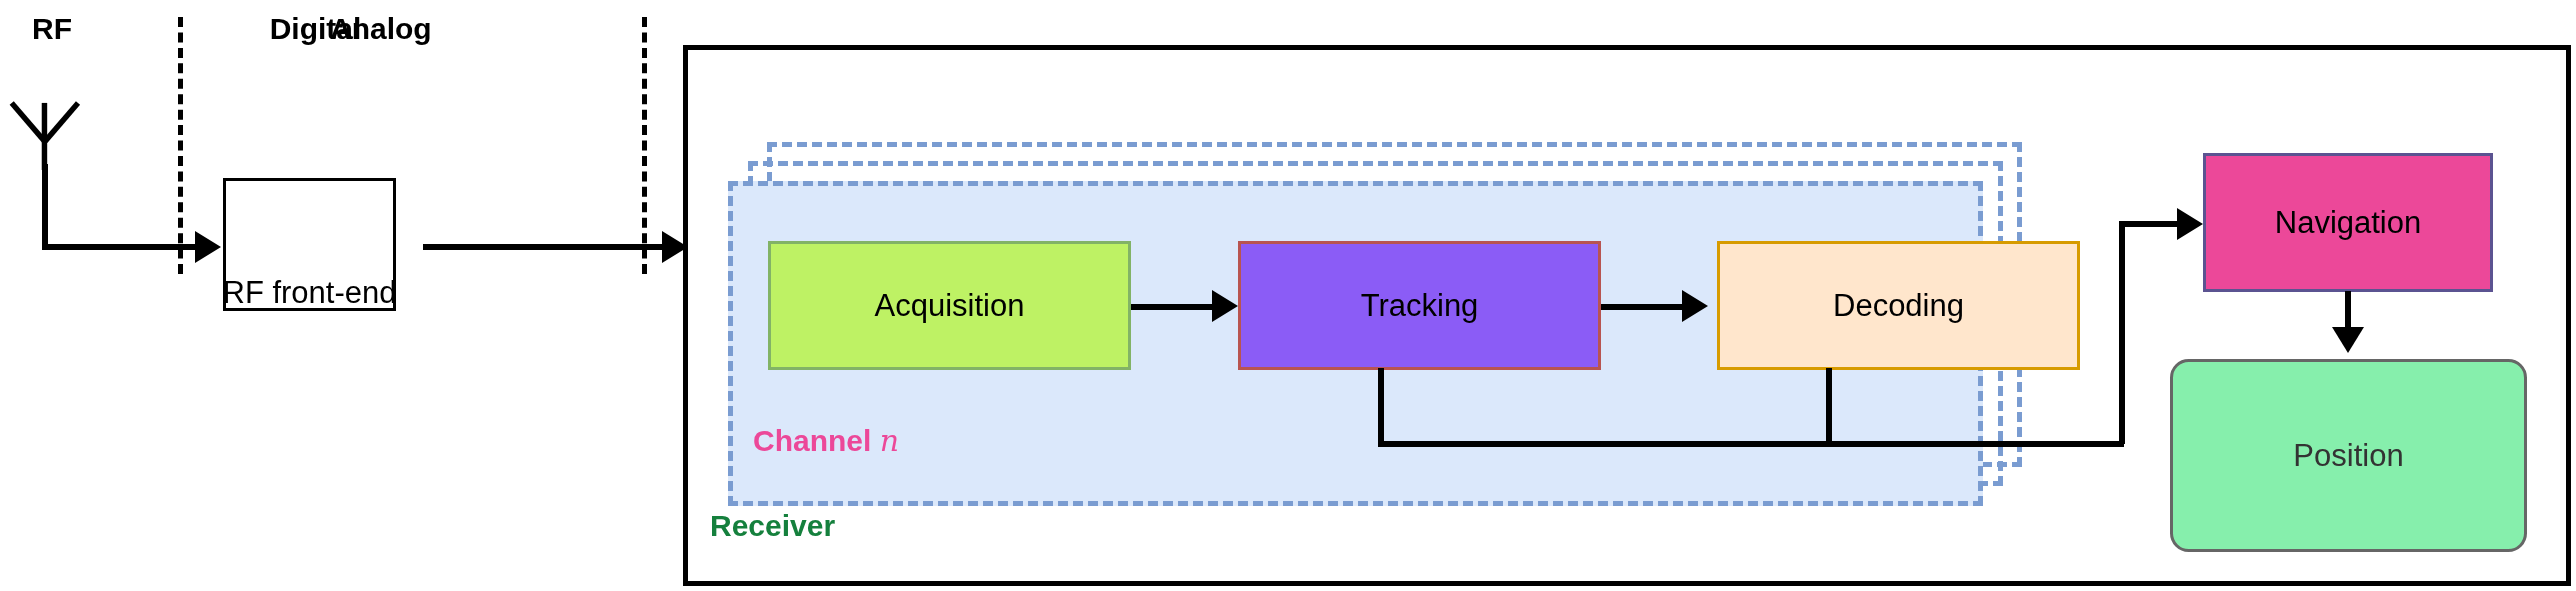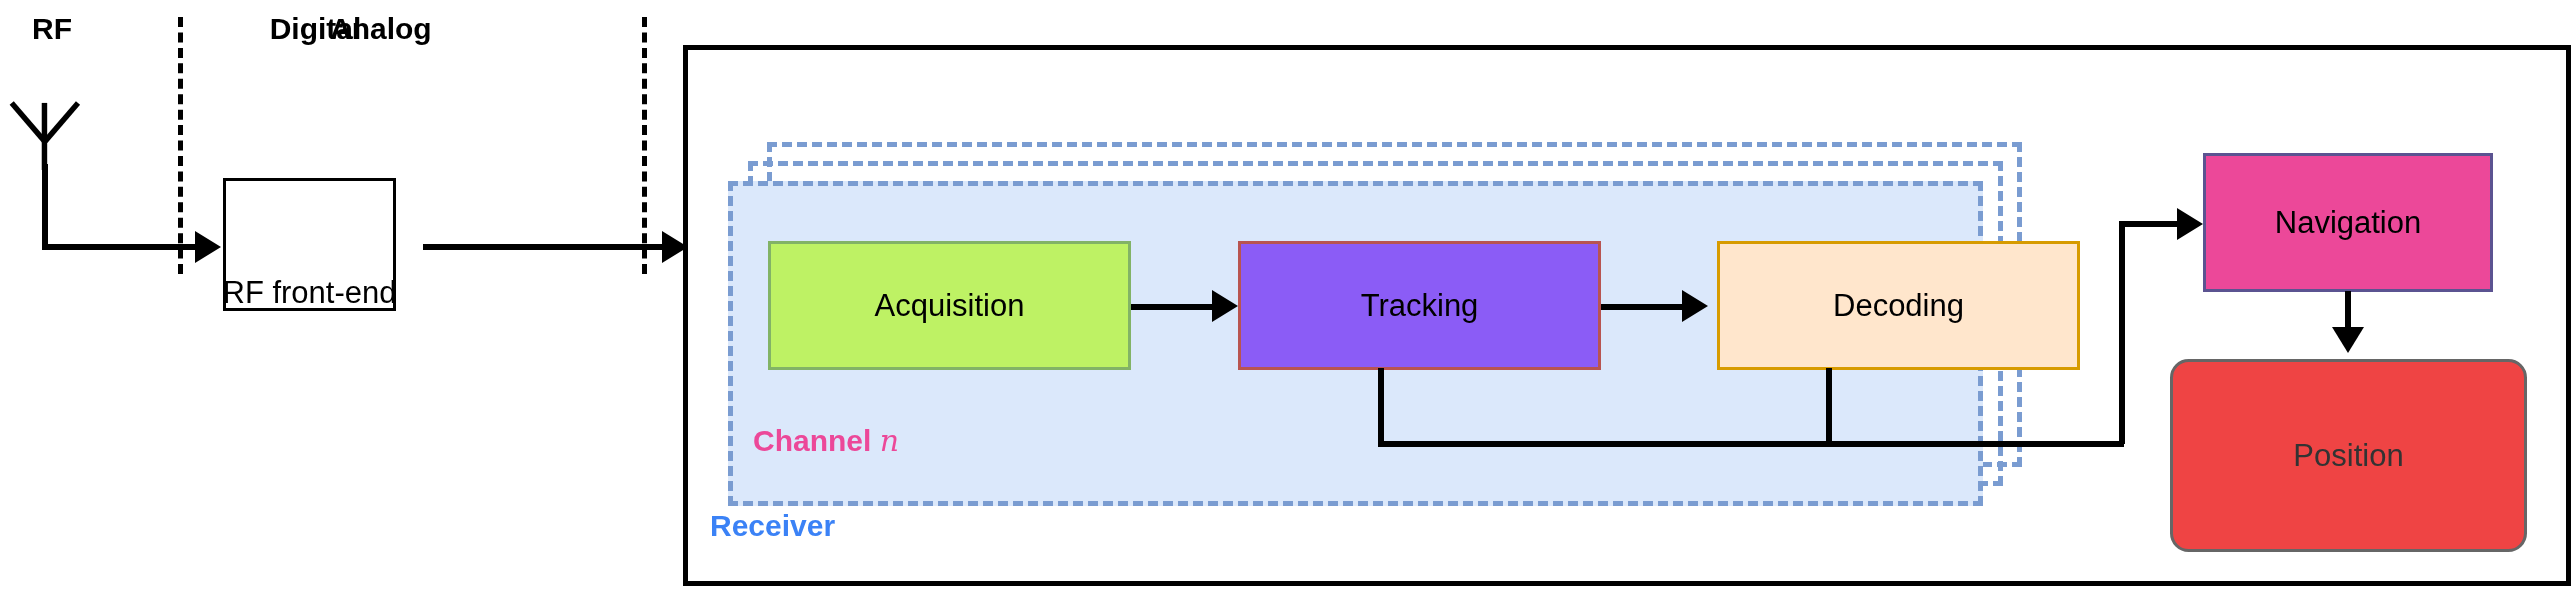--- a/index.html
+++ b/index.html
@@ -28,21 +28,21 @@
   .receiver-frame{
     position:absolute;
     border:5.5px solid #000000;
     background:transparent;
     box-sizing:border-box;
   }
   .receiver-label{
     position:absolute;
     font-weight:bold;
     font-size:30px;
-    color:#3b82f6;
+    color:#15803d;
     white-space:nowrap;
     line-height:1;
   }
 
   
   .channel-layer{
     position:absolute;
     box-sizing:border-box;
     border:5.5px dashed #7a9cd1;
     background:transparent;
@@ -75,21 +75,21 @@
     font-size:31px;
     color:#000000;
     line-height:1;
     white-space:nowrap;
   }
   .box.plain{ background:#ffffff; border:3.9px solid #000000; }
   .box.acq{   background:#bef264; border:3.9px solid #82b366; }
   .box.trk{   background:#8b5cf6; border:3.9px solid #b85450; }
   .box.dec{   background:#ffe6cc; border:3.9px solid #d79b00; }
   .box.nav{   background:#ec4899; border:3.9px solid #5b5391; }
-  .box.pos{   background:#ef4444; border:3.9px solid #666666; color:#333333; border-radius:18.7px; }
+  .box.pos{   background:#86efac; border:3.9px solid #666666; color:#333333; border-radius:18.7px; }
 
   
   .hline{ position:absolute; background:#000000; height:5.5px; }
   .vline{ position:absolute; background:#000000; width:5.5px; }
 
   .arrow-right{
     position:absolute;
     width:0;height:0;
     border-top:16.4px solid transparent;
     border-bottom:16.4px solid transparent;

